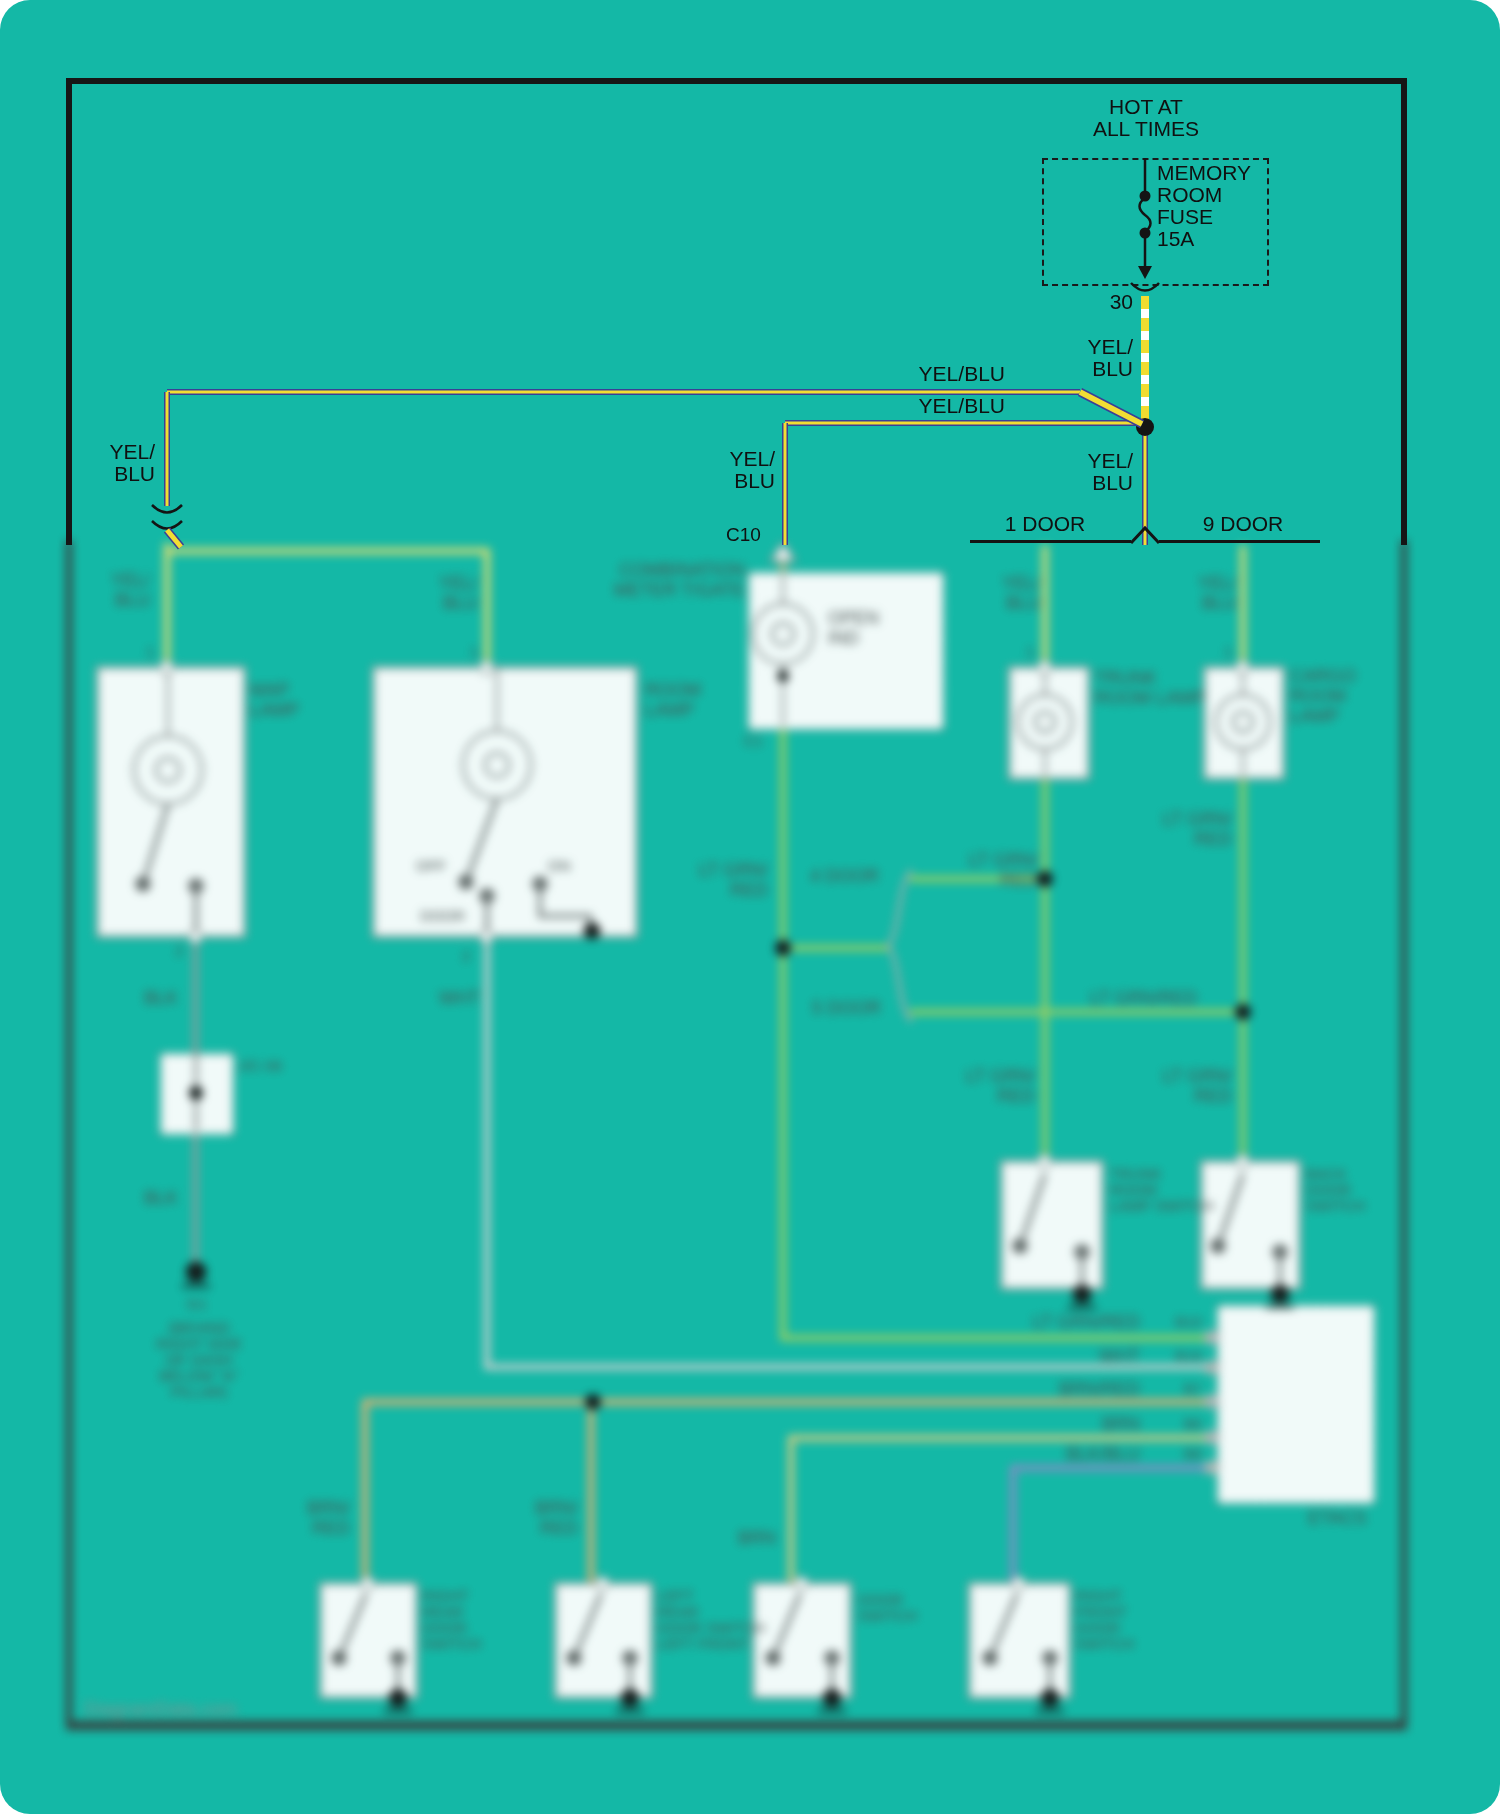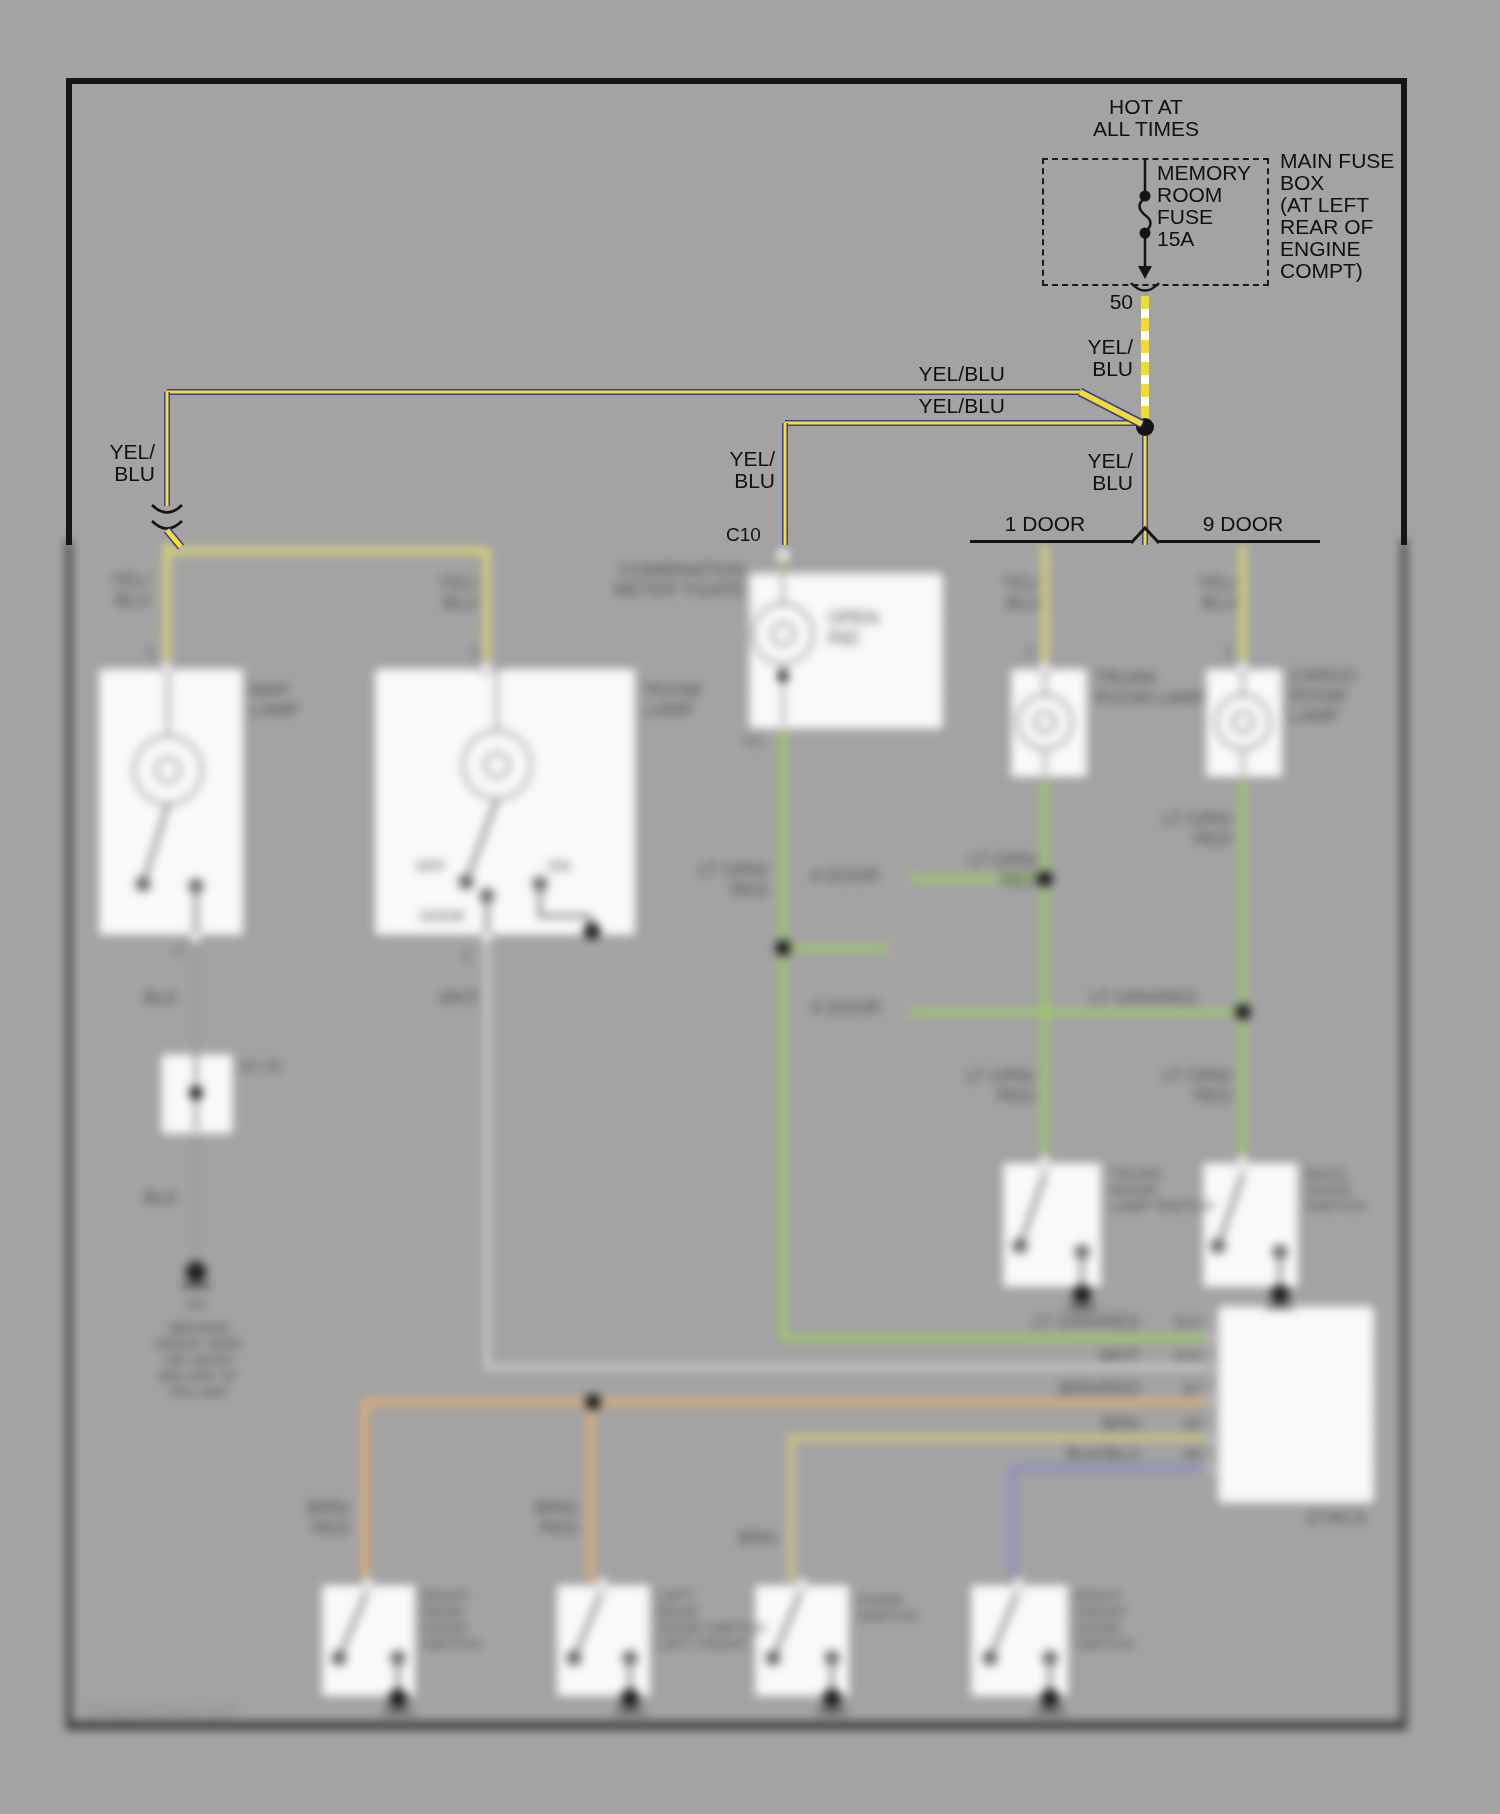--- a/index.html
+++ b/index.html
@@ -1,17 +1,17 @@
 <!DOCTYPE html>
 <html><head>
 <meta charset="utf-8">
 <style>
   html,body{margin:0;padding:0;background:#fff;}
-  #page{position:relative;width:1500px;height:1814px;background:#a3a3a3;overflow:hidden;
-        font-family:"Liberation Sans",sans-serif;}
+  #page{position:relative;width:1500px;height:1814px;background:#14b8a6;overflow:hidden;
+        font-family:"Liberation Sans",sans-serif;border-radius:30px;}
   .abs{position:absolute;}
   .lbl{position:absolute;font-size:21px;line-height:22px;color:#101010;white-space:pre-line;}
   .rt{text-align:right;}
   .ctr{text-align:center;}
   .wire{position:absolute;}
   .yel{background:#f2de33;}
   .edgeV{box-shadow:inset 1.5px 0 #3b3f96, inset -1.5px 0 #3b3f96;}
   .edgeH{box-shadow:inset 0 1.5px #3b3f96, inset 0 -1.5px #3b3f96;}
   .dashy{background:repeating-linear-gradient(180deg,#f0dc30 0 13px,#ffffff 13px 22px);}
   .frame{position:absolute;background:#161616;}
@@ -297,27 +297,21 @@
   <div class="frame" style="left:66px;top:78px;width:6px;height:467px;"></div>
   <div class="frame" style="left:1401px;top:78px;width:6px;height:467px;"></div>
 
   <div class="abs" style="left:1042px;top:158px;width:223px;height:124px;border:2.5px dashed #1a1a1a;"></div>
   <div class="lbl ctr" style="left:1060px;top:96px;width:172px;">HOT AT
 ALL TIMES</div>
   <div class="lbl" style="left:1157px;top:162px;">MEMORY
 ROOM
 FUSE
 15A</div>
-  <div class="lbl" style="left:1280px;top:150px;">MAIN FUSE
-BOX
-(AT LEFT
-REAR OF
-ENGINE
-COMPT)</div>
-  <div class="lbl rt" style="left:1063px;top:291px;width:70px;">50</div>
+  <div class="lbl rt" style="left:1063px;top:291px;width:70px;">30</div>
 
   <div class="wire dashy" style="left:1141px;top:296px;width:8px;height:126px;"></div>
   <div class="wire yel edgeH" style="left:167px;top:389px;width:913px;height:6px;"></div>
   <div class="wire yel edgeH" style="left:785px;top:420px;width:355px;height:6px;"></div>
   <div class="wire yel edgeV" style="left:164px;top:392px;width:6px;height:114px;"></div>
   <div class="wire yel edgeV" style="left:782px;top:423px;width:6px;height:122px;"></div>
   <div class="wire yel edgeV" style="left:1142px;top:430px;width:6px;height:115px;"></div>
   <div class="dot" style="left:1136px;top:418px;width:18px;height:18px;"></div>
 
   <div class="lbl rt" style="left:1073px;top:336px;width:60px;">YEL/

